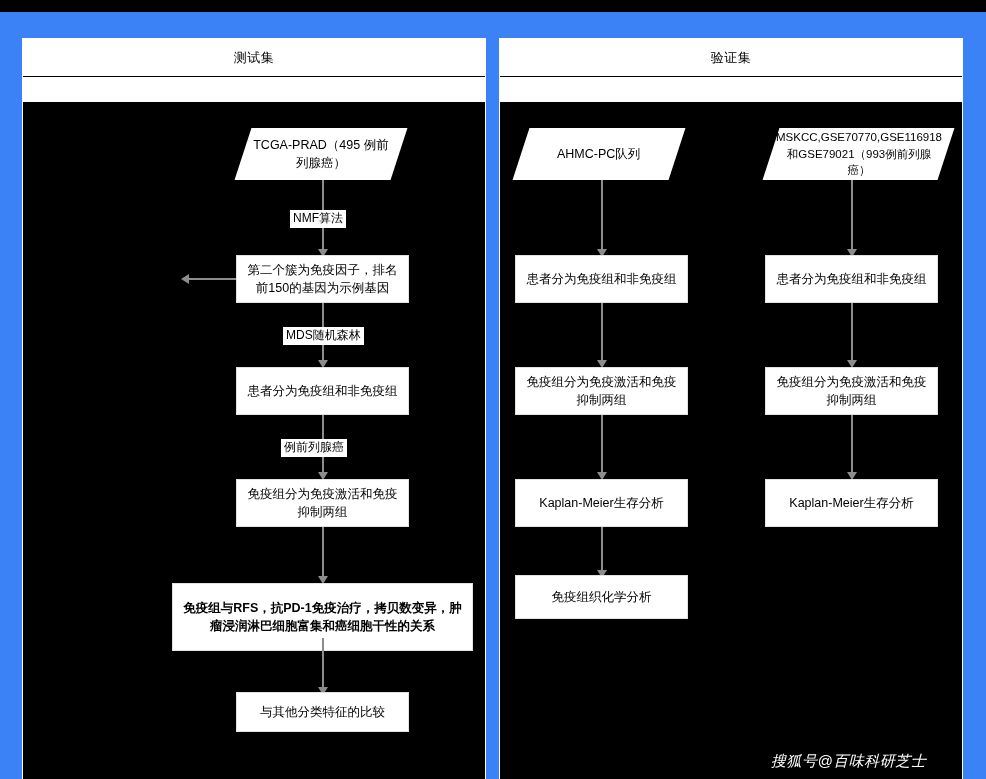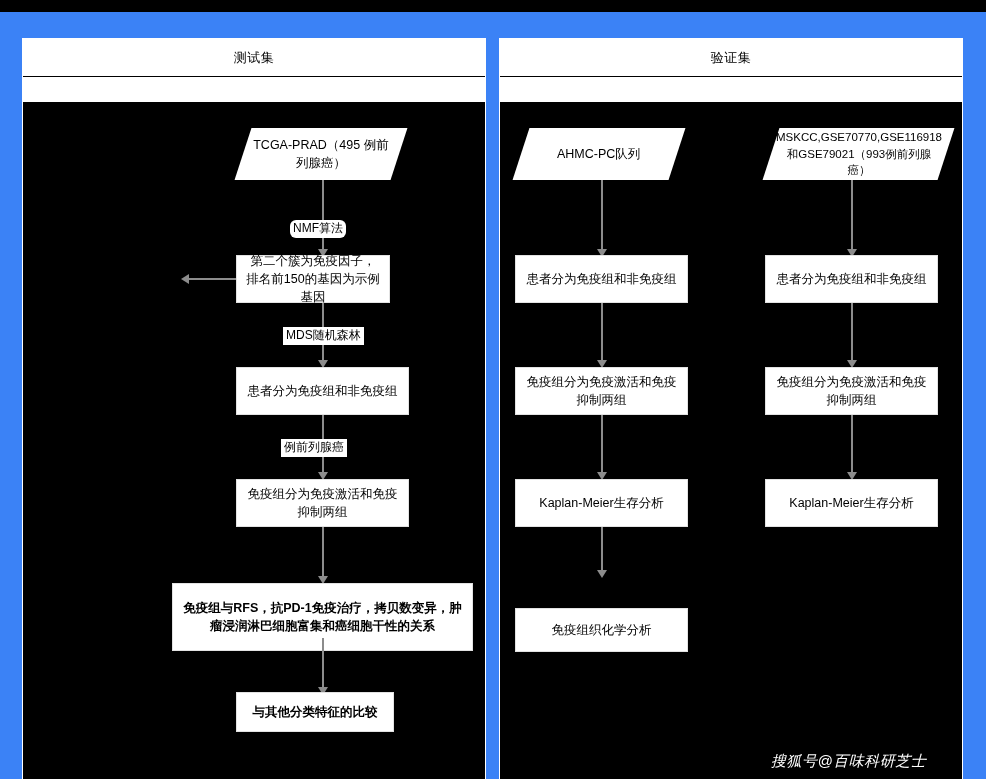--- a/index.html
+++ b/index.html
@@ -116,25 +116,25 @@
     <span>测试集</span>
   </div>
   <div class="panel-subbar" style="left:23px; top:65px; width:462px; height:25px;"></div>
 
   <div class="node skew" style="left:243px; top:116px; width:156px; height:52px;">
     <span>TCGA-PRAD（495 例前列腺癌）</span>
   </div>
 
   <div class="arrow-v" style="left:322px; top:168px; height:72px;"></div>
   <div class="arrowhead-down" style="left:318px; top:237px;"></div>
-  <div class="label" style="left:290px; top:208px;border-radius:6px;">
+  <div class="label" style="left:290px; top:198px;">
     <span>NMF算法</span>
   </div>
 
-  <div class="node" style="left:236px; top:243px; width:154px; height:48px;">
+  <div class="node" style="left:236px; top:243px; width:173px; height:48px;">
     <span>第二个簇为免疫因子，排名前150的基因为示例基因</span>
   </div>
 
   <div class="arrow-h" style="left:189px; top:266px; width:47px;"></div>
   <div class="arrowhead-left" style="left:181px; top:262px;"></div>
 
   <div class="arrow-v" style="left:322px; top:291px; height:60px;"></div>
   <div class="arrowhead-down" style="left:318px; top:348px;"></div>
   <div class="label" style="left:283px; top:315px;">
     <span>MDS随机森林</span>
@@ -157,21 +157,21 @@
   <div class="arrow-v" style="left:322px; top:515px; height:52px;"></div>
   <div class="arrowhead-down" style="left:318px; top:564px;"></div>
 
   <div class="node" style="left:172px; top:571px; width:301px; height:68px;font-weight:bold;">
     <span>免疫组与RFS，抗PD-1免疫治疗，拷贝数变异，肿瘤浸润淋巴细胞富集和癌细胞干性的关系</span>
   </div>
 
   <div class="arrow-v" style="left:322px; top:626px; height:52px;"></div>
   <div class="arrowhead-down" style="left:318px; top:675px;"></div>
 
-  <div class="node" style="left:236px; top:680px; width:158px; height:40px;font-weight:bold;">
+  <div class="node" style="left:236px; top:680px; width:173px; height:40px;">
     <span>与其他分类特征的比较</span>
   </div>
 
   <div class="panel" style="left:499px; top:26px; width:464px; height:743px;"></div>
   <div class="panel-header" style="left:500px; top:27px; width:462px; height:37px;text-align:center;">
     <span>验证集</span>
   </div>
   <div class="panel-subbar" style="left:500px; top:65px; width:462px; height:25px;"></div>
 
   <div class="node skew" style="left:521px; top:116px; width:156px; height:52px;">
@@ -191,21 +191,21 @@
   </div>
   <div class="arrow-v" style="left:601px; top:403px; height:60px;"></div>
   <div class="arrowhead-down" style="left:597px; top:460px;"></div>
 
   <div class="node" style="left:515px; top:467px; width:173px; height:48px;">
     <span>Kaplan-Meier生存分析</span>
   </div>
   <div class="arrow-v" style="left:601px; top:515px; height:46px;"></div>
   <div class="arrowhead-down" style="left:597px; top:558px;"></div>
 
-  <div class="node" style="left:515px; top:596px; width:173px; height:44px;">
+  <div class="node" style="left:515px; top:563px; width:173px; height:44px;">
     <span>免疫组织化学分析</span>
   </div>
 
   <div class="node skew" style="left:771px; top:116px; width:175px; height:52px; font-size:11.5px;">
     <span>MSKCC,GSE70770,GSE116918和GSE79021（993例前列腺癌）</span>
   </div>
   <div class="arrow-v" style="left:851px; top:168px; height:72px;"></div>
   <div class="arrowhead-down" style="left:847px; top:237px;"></div>
 
   <div class="node" style="left:765px; top:243px; width:173px; height:48px;">

